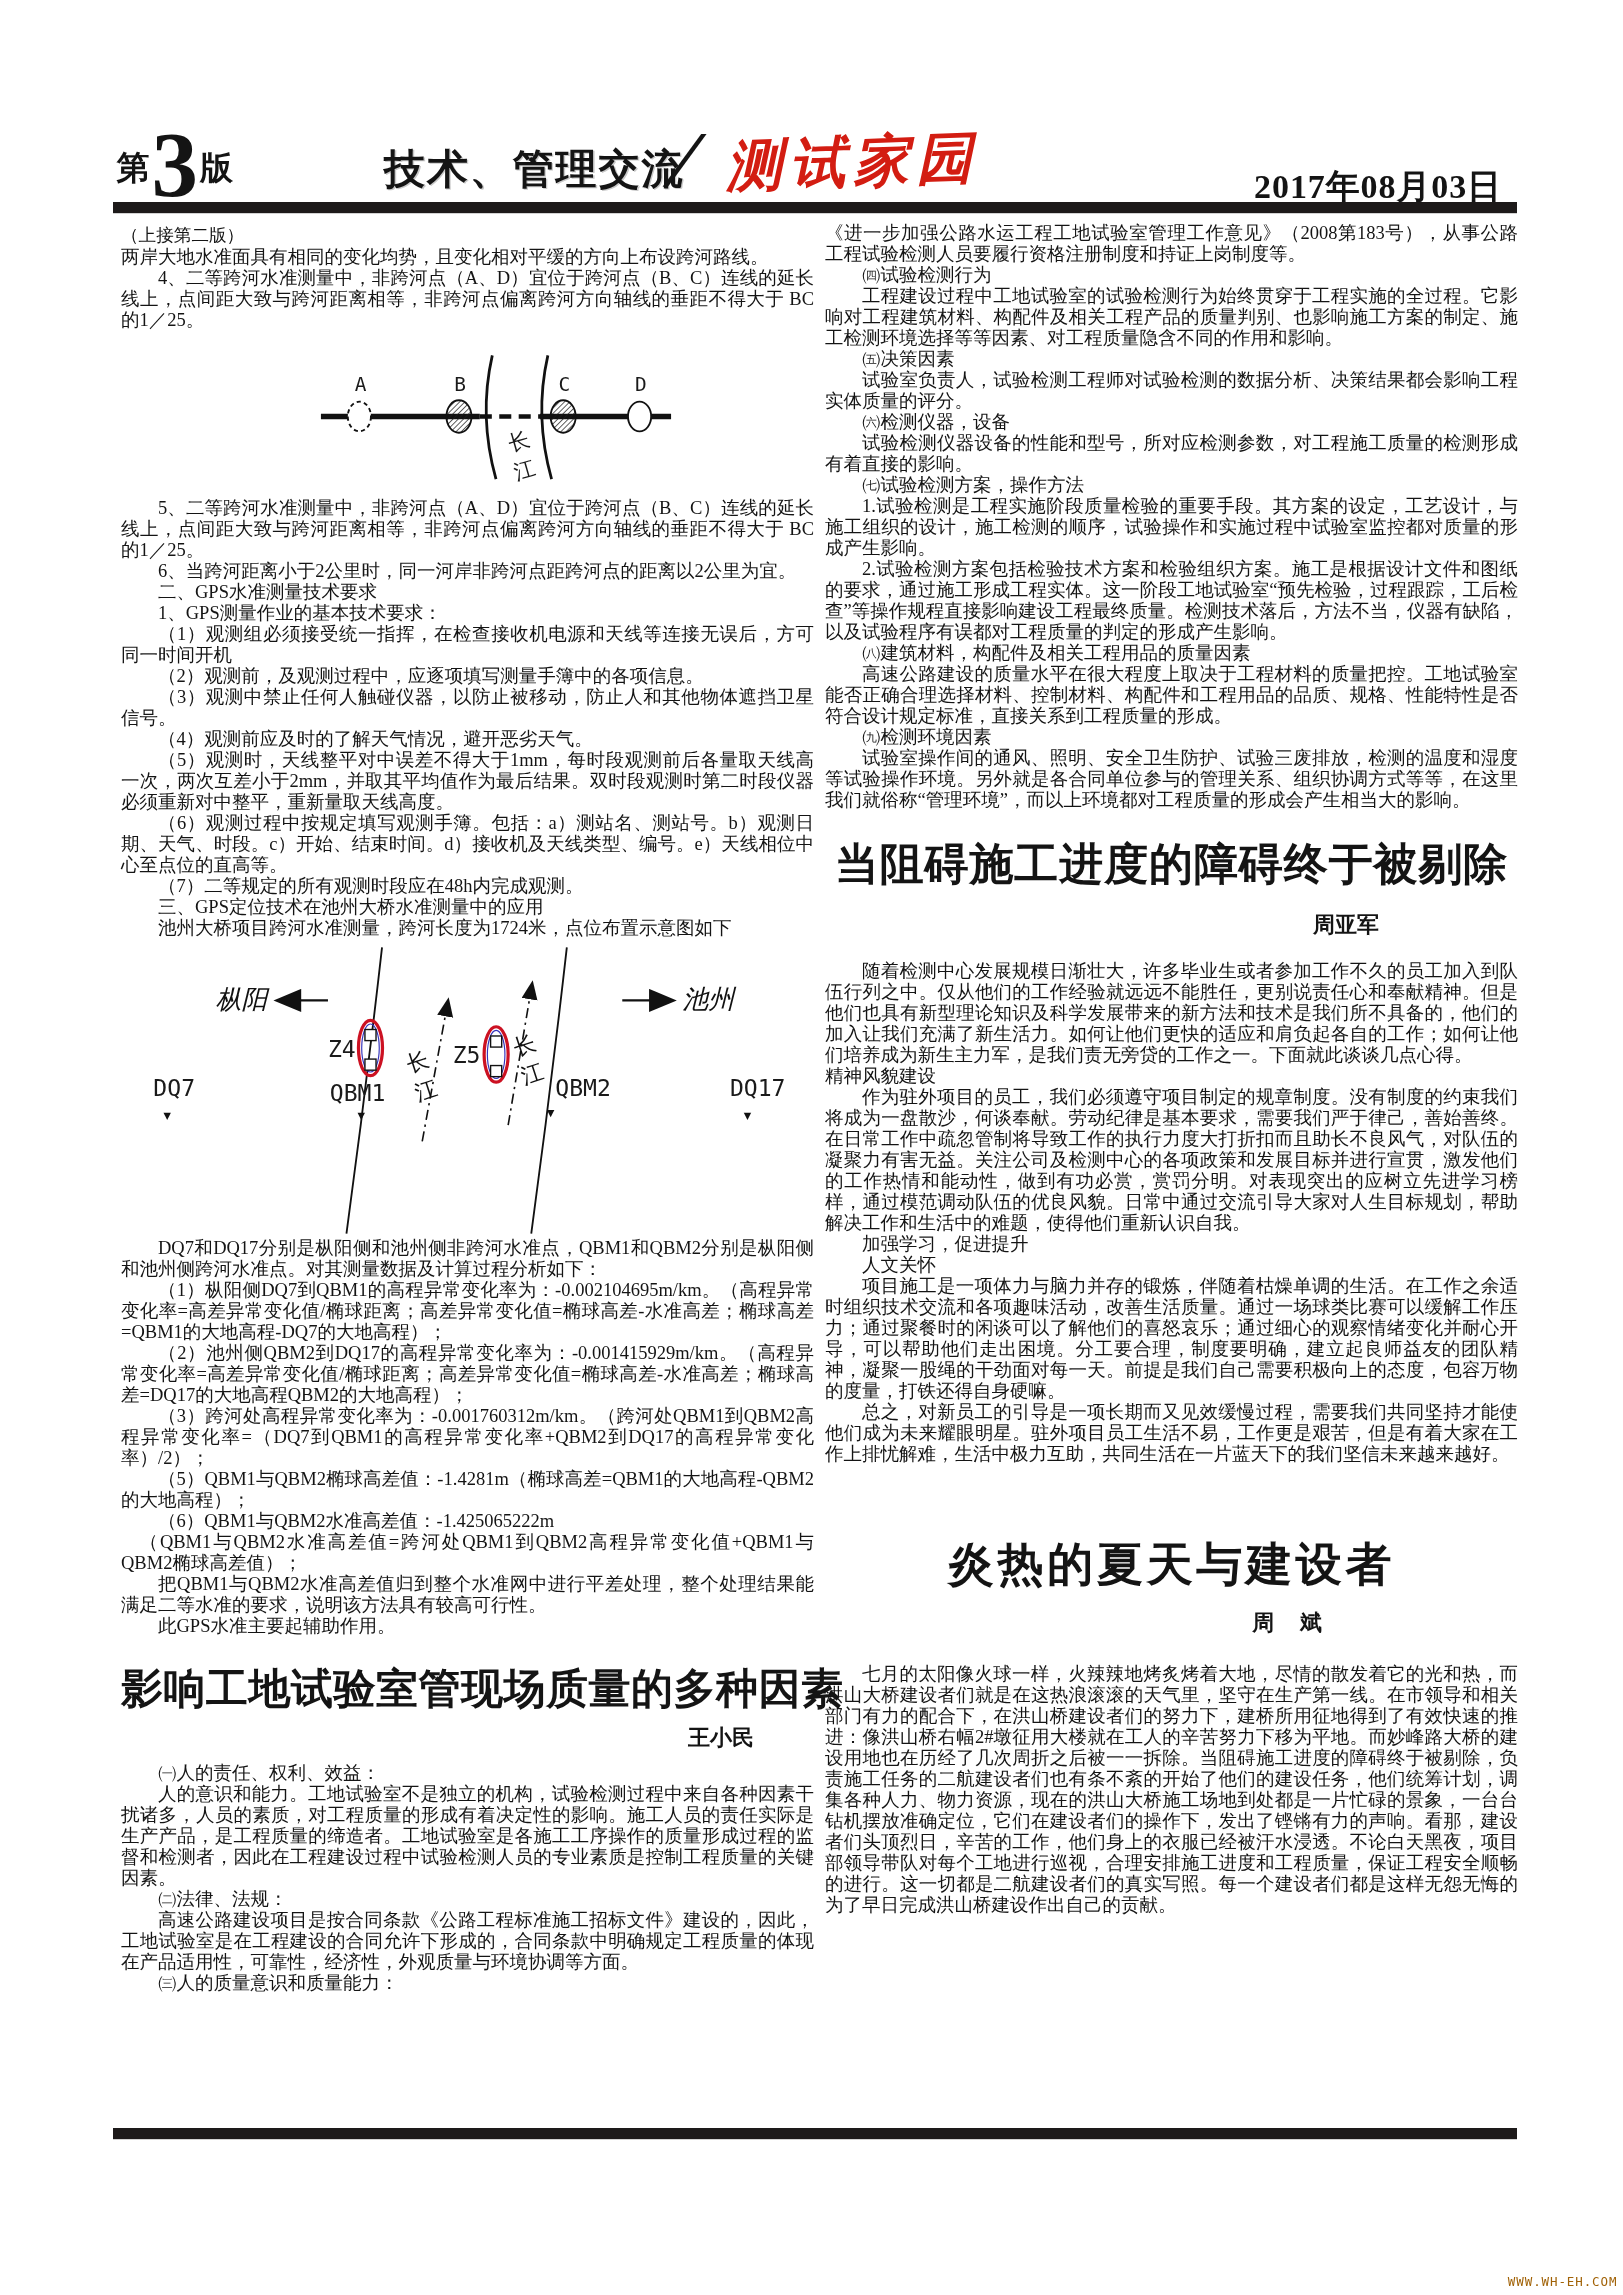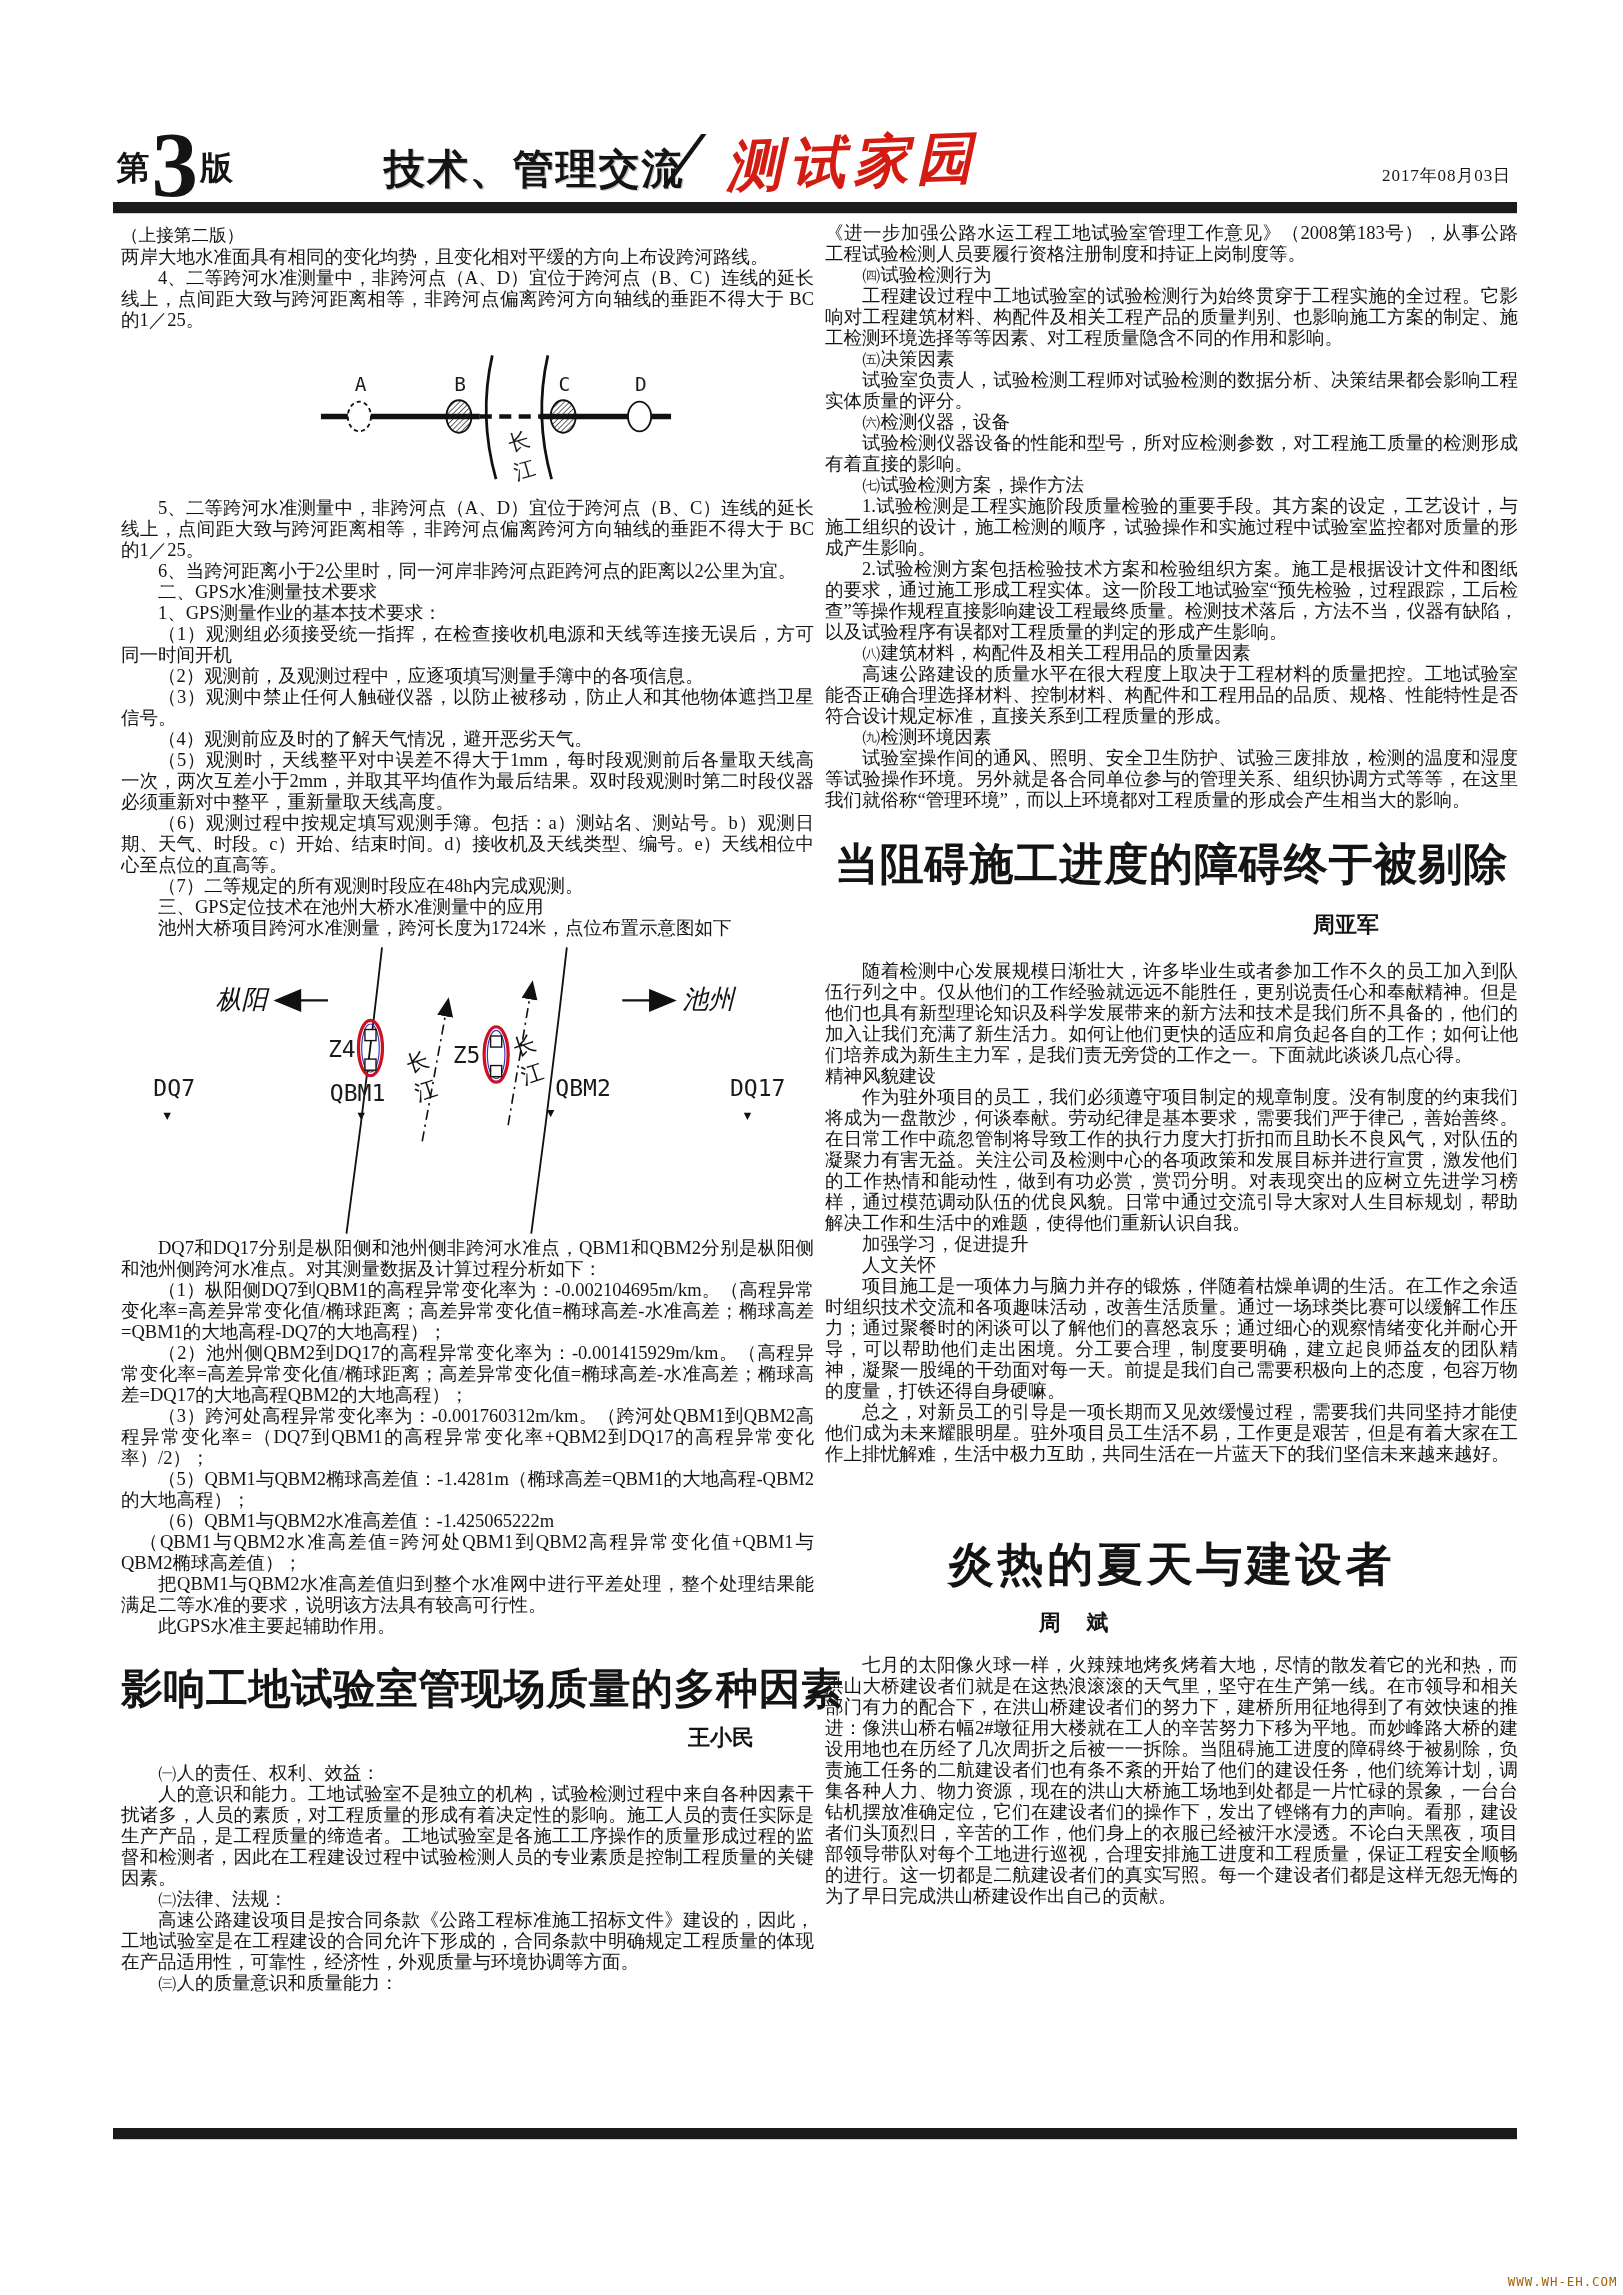--- a/index.html
+++ b/index.html
@@ -9,21 +9,21 @@
   .header{position:absolute;left:111px;top:118px;width:1405px;height:93px;}
   .edition{position:absolute;left:5.6px;top:8.3px;display:flex;align-items:center;font-weight:700;}
   .ed-aff{font-size:33px;}
   .ed-num{font-size:93px;font-weight:900;line-height:0.9;margin:0 1.9px;position:relative;top:-3.7px;}
   .section-title{position:absolute;left:273px;top:24px;font-size:41px;font-weight:900;
         letter-spacing:1.9px;text-shadow:1.4px 1.4px 0 #c9c9c9;}
   .slash{position:absolute;left:562px;top:-2.8px;font-size:79px;font-weight:900;font-style:italic;
         transform:skewX(-12deg);}
   .masthead{position:absolute;left:615px;top:7.4px;font-size:56px;font-weight:900;font-style:italic;
         color:#d31d12;letter-spacing:7.4px;transform:rotate(-2deg);}
-  .date{position:absolute;right:5px;top:46px;font-size:17px;font-weight:400;letter-spacing:0.9px;}
+  .date{position:absolute;right:14px;top:46px;font-size:34px;font-weight:700;letter-spacing:0.9px;}
   .rule{position:absolute;left:113px;width:1404px;height:10.6px;background:#1d1a1a;border-bottom:1.9px solid #d2d2d2;}
   .top-rule{top:202px;}
   .bottom-rule{top:2128px;}
   
   .columns{position:absolute;left:121px;top:223px;width:1397px;display:flex;gap:11px;align-items:flex-start;}
   .col{width:693px;}
   p{margin:0;font-size:18.5px;line-height:21px;text-align:justify;text-indent:2em;}
   p.flush{text-indent:0;}
   p.small-indent{text-indent:1em;}
   .continued{font-size:17.6px;line-height:24px;text-indent:0;}
@@ -33,21 +33,21 @@
   svg{display:block;}
   .cad-text{font-family:"DejaVu Sans Mono","Liberation Mono",monospace;}
   
   .headline-2{font-size:42px;font-weight:900;line-height:1.15;margin:28px 0 2.8px;text-align:center;
         letter-spacing:0.5px;white-space:nowrap;}
   .headline-3{font-size:44px;font-weight:900;margin:24px 0 6.5px;text-align:center;letter-spacing:0.9px;white-space:nowrap;}
   .headline-4{font-size:46px;font-weight:900;margin:69px 0 12px;text-align:center;letter-spacing:3.7px;}
   .author{font-size:22px;line-height:26px;text-align:right;margin:12px 0 12px;font-weight:600;}
   .author-2{padding-right:60px;}
   .author-3{padding-right:139px;margin:17.6px 0 23px;}
-  .author-4{padding-right:194px;margin:14px 0 19px;letter-spacing:1.9px;text-align:center;}
+  .author-4{padding-right:194px;margin:14px 0 28px;letter-spacing:1.9px;}
   
   .watermark{position:absolute;right:5.6px;bottom:6.5px;font-size:12.5px;letter-spacing:0.9px;color:#a16207;
         font-family:"DejaVu Sans Mono","Liberation Mono",monospace;}
 </style>
 </head>
 <body>
 
 <div class="page">
 
   <div class="header">

